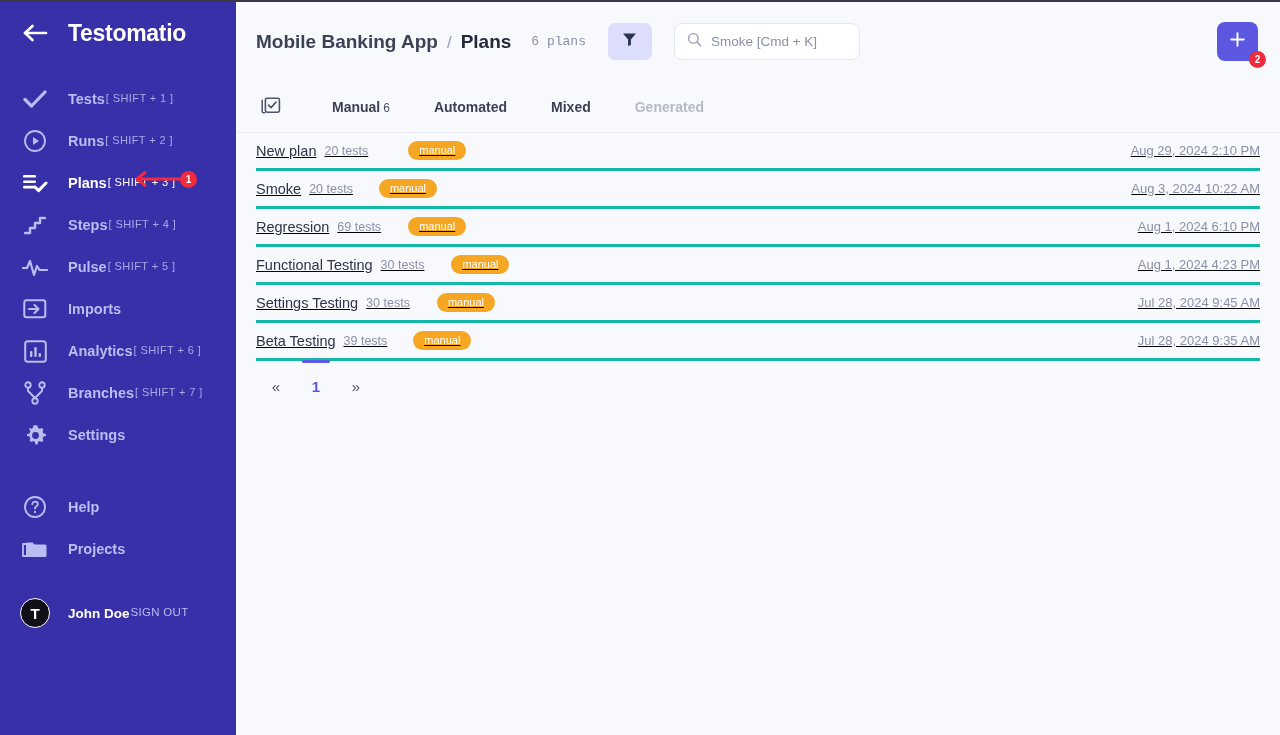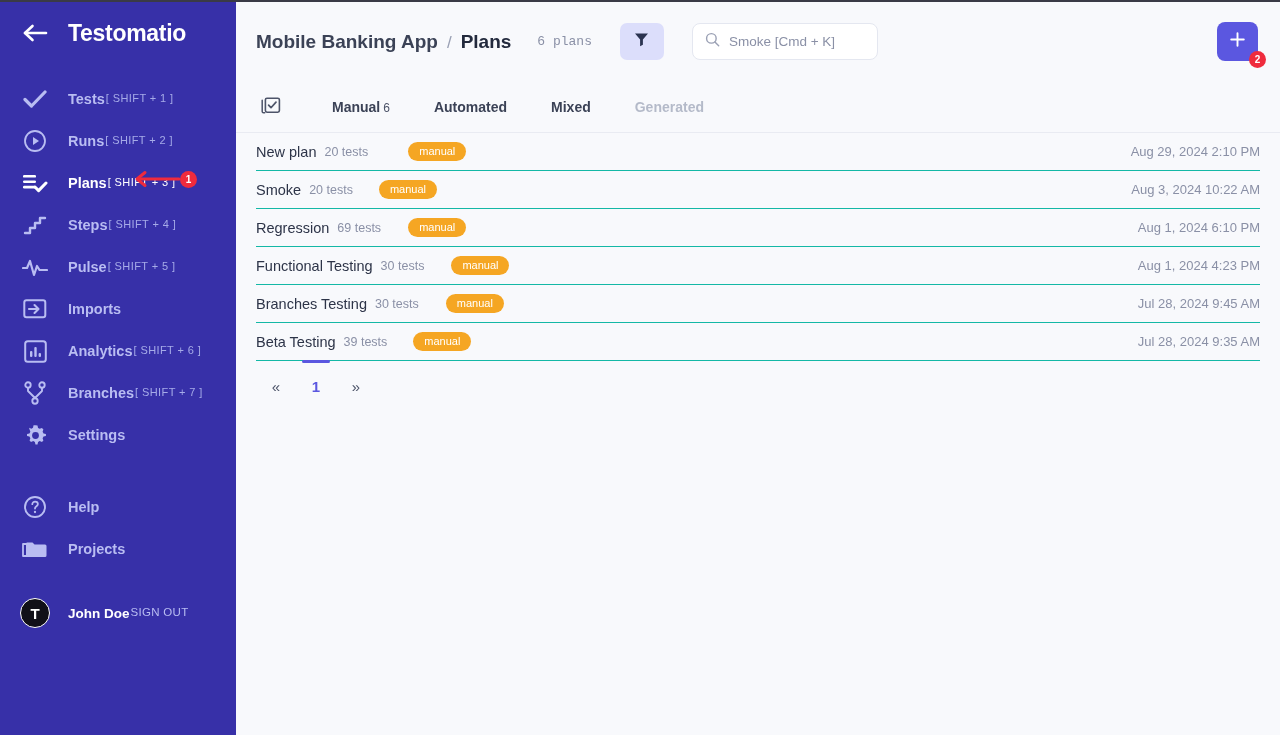--- a/index.html
+++ b/index.html
@@ -109,21 +109,21 @@
     flex: 1 1 auto; height: 735px;
     background: #f8f9fc;
     display: flex; flex-direction: column;
     padding-top: 2px;
     position: relative;
   }
   .header {
     height: 79px; flex: 0 0 79px;
     display: flex; align-items: center;
     padding: 0 22px 0 20px;
-    gap: 8px;
+    gap: 2px;
   }
   .crumb {
     display: flex; align-items: baseline; gap: 9px;
     font-size: 19px; font-weight: bold; color: #3b4256;
   }
   .crumb-sep { color: #9aa0b4; font-weight: normal; font-size: 17px; }
   .crumb-cur { color: #232a3d; }
   .count {
     margin-left: 18px; font-size: 13px; color: #8a90a6; font-family: Liberation Mono, monospace;
   }
@@ -182,22 +182,23 @@
     padding: 0 22px; cursor: pointer; white-space: nowrap;
   }
   .tab.dim { color: #b4bac9; }
   .tab .tcount { font-size: 12px; font-weight: normal; color: #4d5469; margin-left: 3px; }
 
   
   .table { padding: 0 20px; }
   .row {
     height: 38px;
     display: flex; align-items: center;
-    border-bottom: 1px solid #14b8a6;
-    cursor: pointer;
+    border-bottom: 3px solid #14b8a6;
+    cursor: pointer;
+    text-decoration: underline;
   }
   .row-name { font-size: 14.5px; color: #2d3448; white-space: nowrap; }
   .row-tests { font-size: 12.5px; color: #8a90a6; margin-left: 8px; white-space: nowrap; }
   .badge-wrap { display: flex; flex: 1 1 auto; }
   .badge {
     background: #f5a623; color: #ffffff;
     font-size: 11px;
     border-radius: 11px;
     padding: 3px 11px 4px;
     line-height: 12px;
@@ -512,21 +513,21 @@
       <div class="row">
         <span class="row-name">Functional Testing</span>
         <span class="row-tests">30 tests</span>
         <span class="badge-wrap">
           <span class="badge" style="margin-left:27px">manual</span>
         </span>
         <span class="row-date">Aug 1, 2024 4:23 PM</span>
       </div>
 
       <div class="row">
-        <span class="row-name">Branches Testing</span>
+        <span class="row-name">Settings Testing</span>
         <span class="row-tests">30 tests</span>
         <span class="badge-wrap">
           <span class="badge" style="margin-left:27px">manual</span>
         </span>
         <span class="row-date">Jul 28, 2024 9:45 AM</span>
       </div>
 
       <div class="row">
         <span class="row-name">Beta Testing</span>
         <span class="row-tests">39 tests</span>

